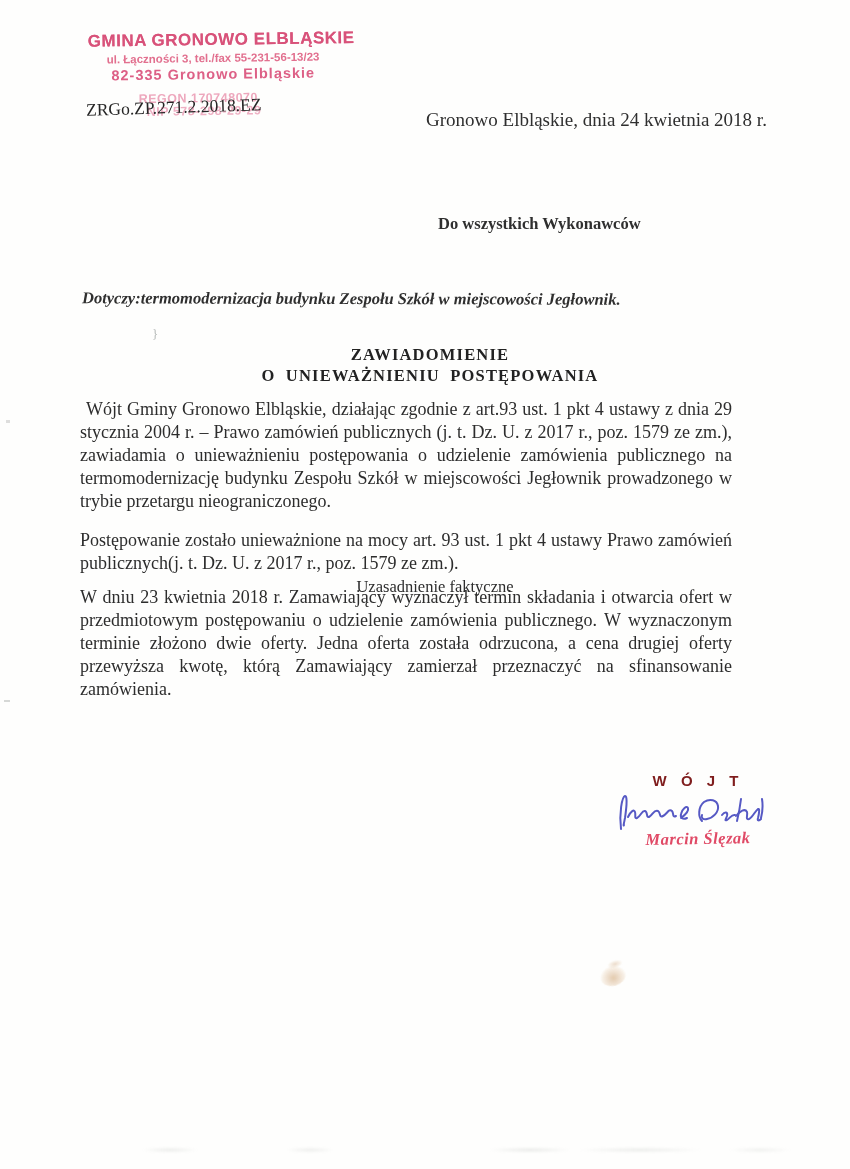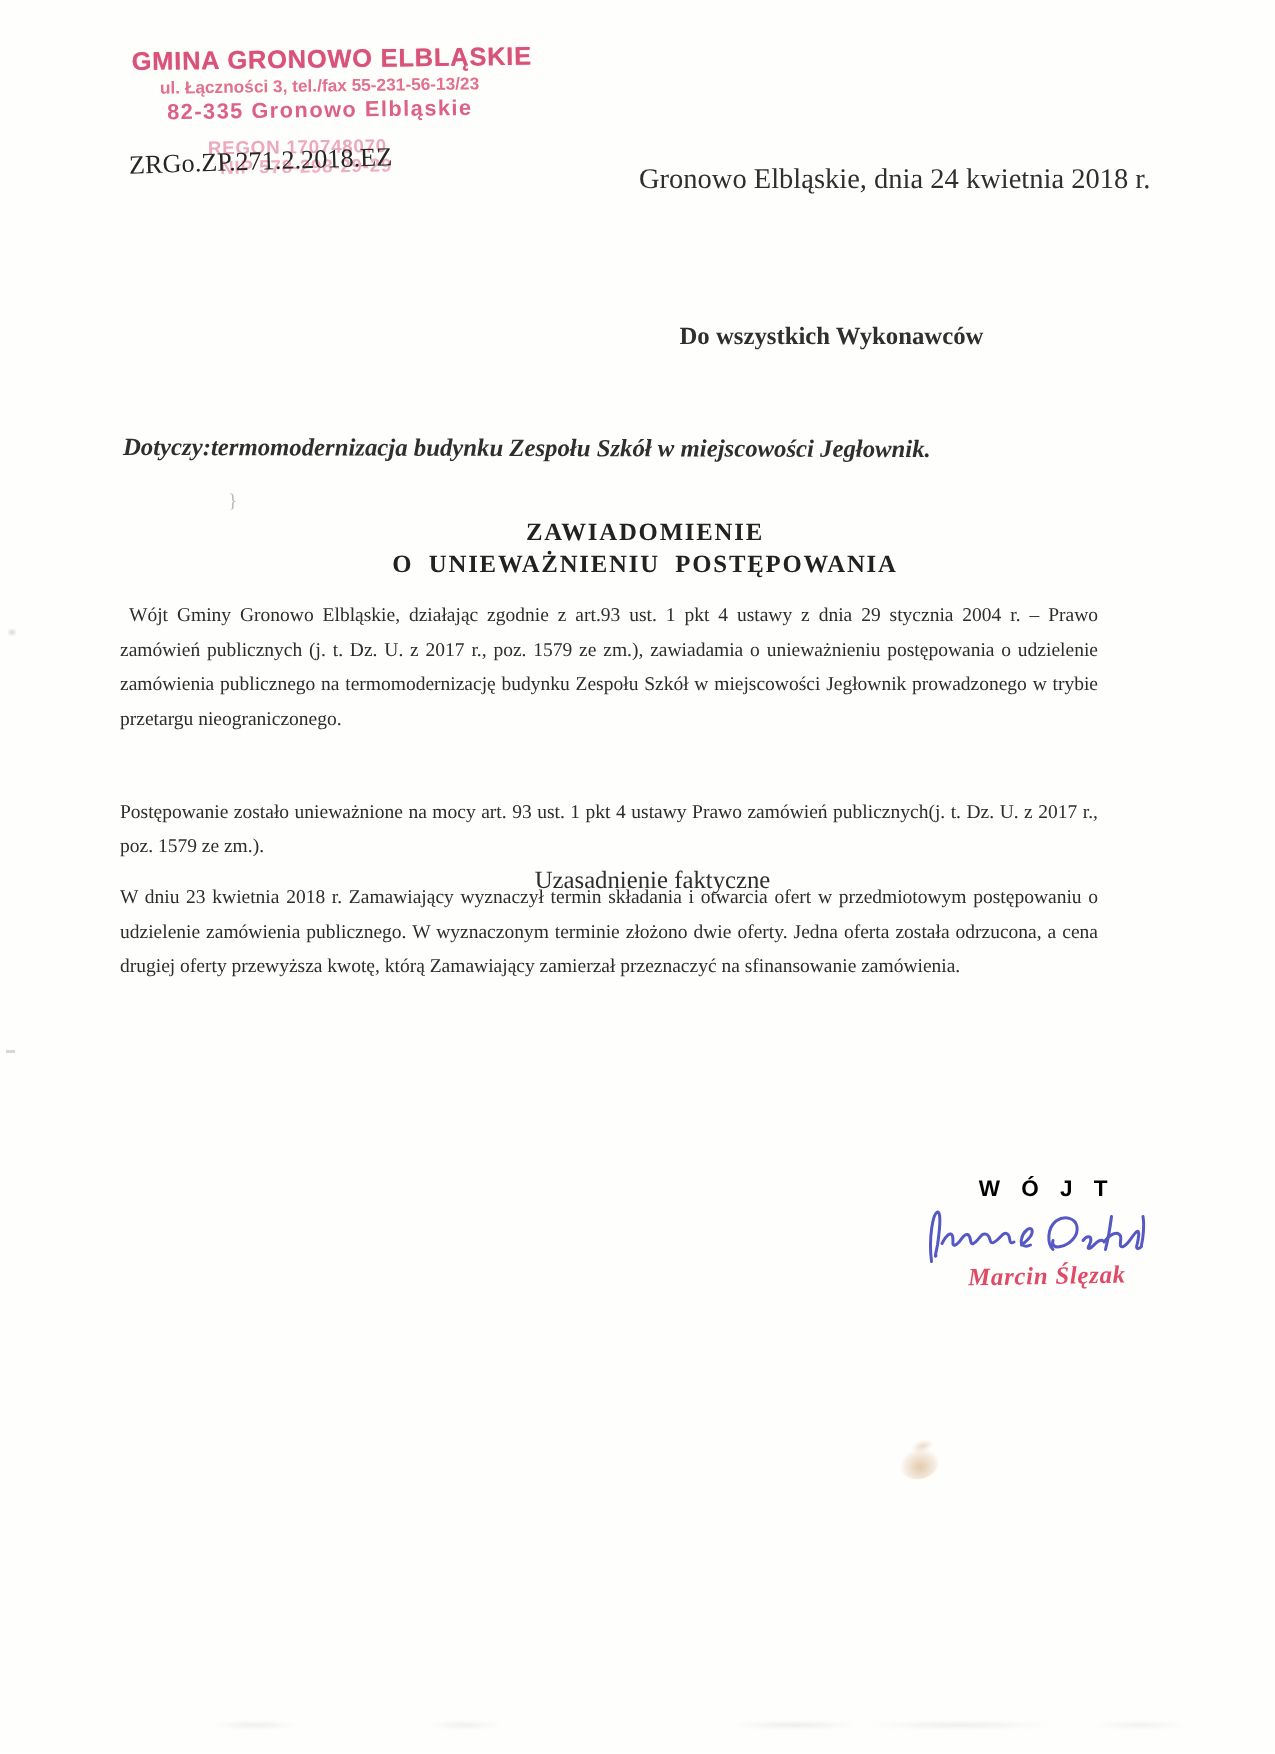--- a/index.html
+++ b/index.html
@@ -50,42 +50,42 @@
     transform: rotate(-1.8deg);
     white-space: nowrap;
   }
   
   .dateline {
     position: absolute; left: 426px; top: 78px;
     font-size: 19px; white-space: nowrap; margin-top: 31px;
   }
   
   .addressee {
-    position: absolute; left: 453px; top: 214px;
+    position: absolute; left: 438px; top: 214px;
     font-size: 16.5px; font-weight: bold; white-space: nowrap;
   }
   
   .subject {
     position: absolute; left: 82px; top: 289px;
     font-size: 16.5px; font-weight: bold; font-style: italic;
     white-space: nowrap; transform: rotate(0.15deg);
   }
   .subject .subject-label { }
   
   .doc-title {
     position: absolute; left: 0; top: 344px; width: 860px;
     text-align: center; font-weight: bold; font-size: 16.5px;
     letter-spacing: 1.2px; line-height: 21px;
     color: #222;
   }
   .doc-title .title-line2 { word-spacing: 5px; }
   
   .para {
     position: absolute; left: 80px; width: 652px;
-    font-size: 13px; line-height: 23px;
+    font-size: 18px; line-height: 23px;
     text-align: justify; color: #2d2d2d;
   }
   .para1 { top: 398px; text-indent: 6px; }
   .para2 { top: 529px; }
   .para3 { top: 586px; }
   .section-heading {
     position: absolute; left: 0; top: 577px; width: 870px;
     text-align: center; font-size: 16.5px; color: #2d2d2d;
   }
   
@@ -169,21 +169,21 @@
     <div class="title-line1">ZAWIADOMIENIE</div>
     <div class="title-line2">O UNIEWAŻNIENIU POSTĘPOWANIA</div>
   </div>
 
   <div class="para para1">Wójt Gminy Gronowo Elbląskie, działając zgodnie z art.93 ust. 1 pkt 4 ustawy z dnia 29 stycznia 2004 r. – Prawo zamówień publicznych (j. t. Dz. U. z 2017 r., poz. 1579 ze zm.), zawiadamia o unieważnieniu postępowania o udzielenie zamówienia publicznego na termomodernizację budynku Zespołu Szkół w miejscowości Jegłownik prowadzonego w trybie przetargu nieograniczonego.</div>
   <div class="para para2">Postępowanie zostało unieważnione na mocy art. 93 ust. 1 pkt 4 ustawy Prawo zamówień publicznych(j. t. Dz. U. z 2017 r., poz. 1579 ze zm.).</div>
   <div class="section-heading">Uzasadnienie faktyczne</div>
   <div class="para para3">W dniu 23 kwietnia 2018 r. Zamawiający wyznaczył termin składania i otwarcia ofert w przedmiotowym postępowaniu o udzielenie zamówienia publicznego. W wyznaczonym terminie złożono dwie oferty. Jedna oferta została odrzucona, a cena drugiej oferty przewyższa kwotę, którą Zamawiający zamierzał przeznaczyć na sfinansowanie zamówienia.</div>
 
   <div class="signature-block">
-    <div class="office-title" style="color:#000000;margin-top:12px;">W Ó J T</div>
+    <div class="office-title" style="color:#7f1d1d;">W Ó J T</div>
     <svg class="signature-svg" width="168" height="48" viewBox="0 0 168 48">
       <g fill="none" stroke="#5659c4" stroke-width="2" stroke-linecap="round" stroke-linejoin="round">
         <path d="M7,42 C5,26 8,10 11,9 C14,9 12,24 11,31 C10,36 9,40 10,38"></path>
         <path d="M14,30 C17,24 20,22 21,25 C22,28 20,32 23,31 C27,29 28,23 31,24 C34,25 32,31 35,30 C39,28 40,22 44,24 C47,26 45,31 49,29 C53,27 55,21 58,24 C60,26 58,31 62,29"></path>
         <path d="M67,31 C71,28 75,24 74,21 C73,18 68,22 67,27 C66,31 69,33 73,31"></path>
         <path d="M88,34 C84,30 84,20 90,15 C96,11 103,13 104,19 C105,25 99,31 93,32 C89,33 87,31 88,28"></path>
         <path d="M108,28 C111,24 114,25 113,29 C112,32 110,34 113,33 C116,31 118,27 121,28"></path>
         <path d="M127,12 C126,20 124,30 123,34"></path>
         <path d="M122,29 C126,24 131,21 133,25 C134,28 131,33 135,32 C139,30 141,24 144,22 C146,21 145,27 144,31 C143,34 145,34 147,32"></path>
         <path d="M148,12 C149,18 148,27 147,31"></path>

